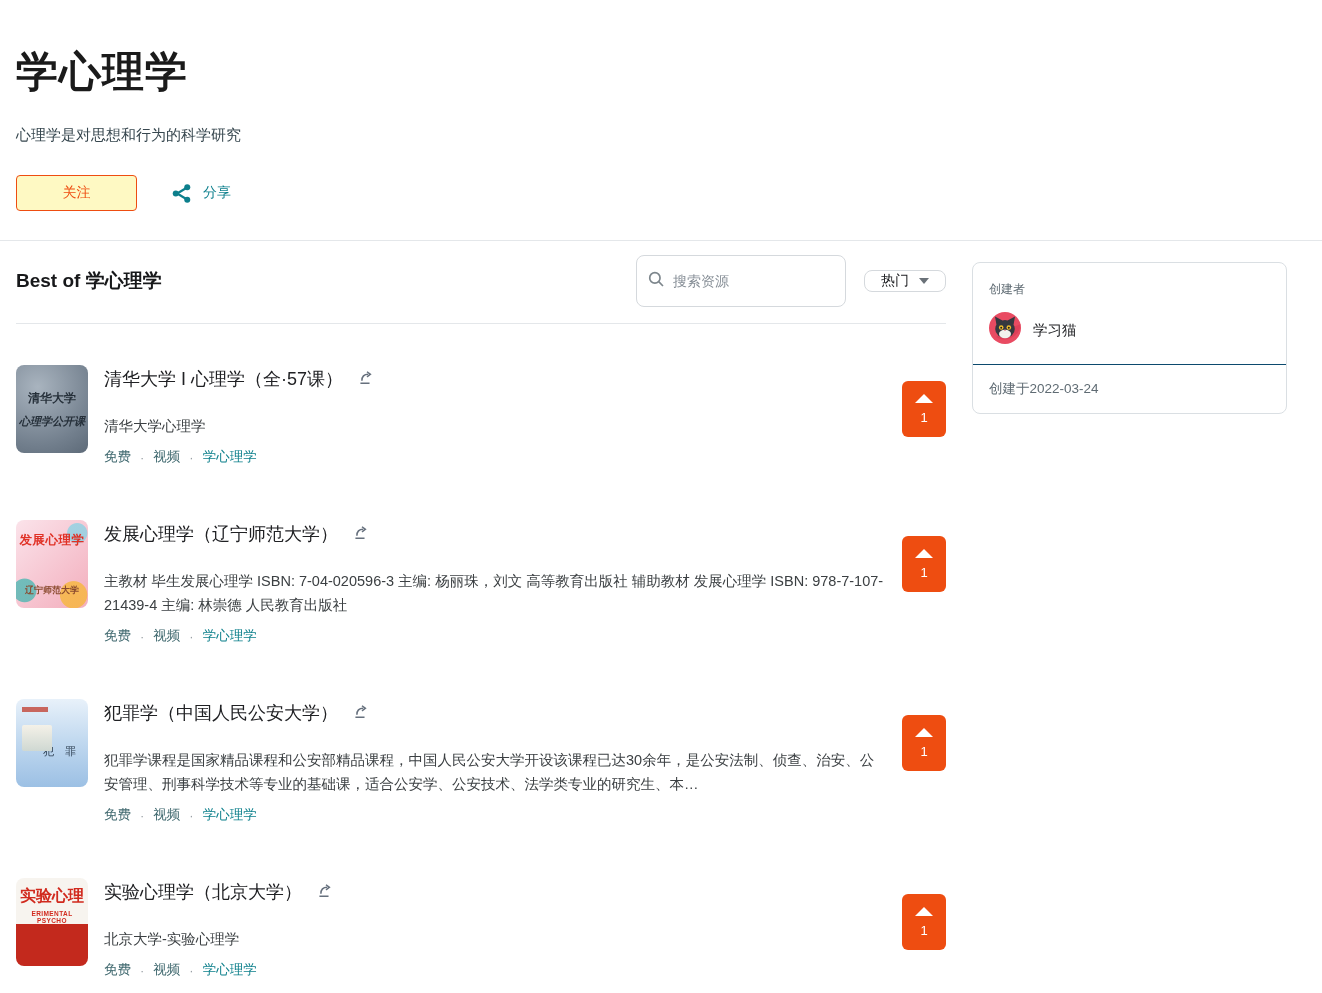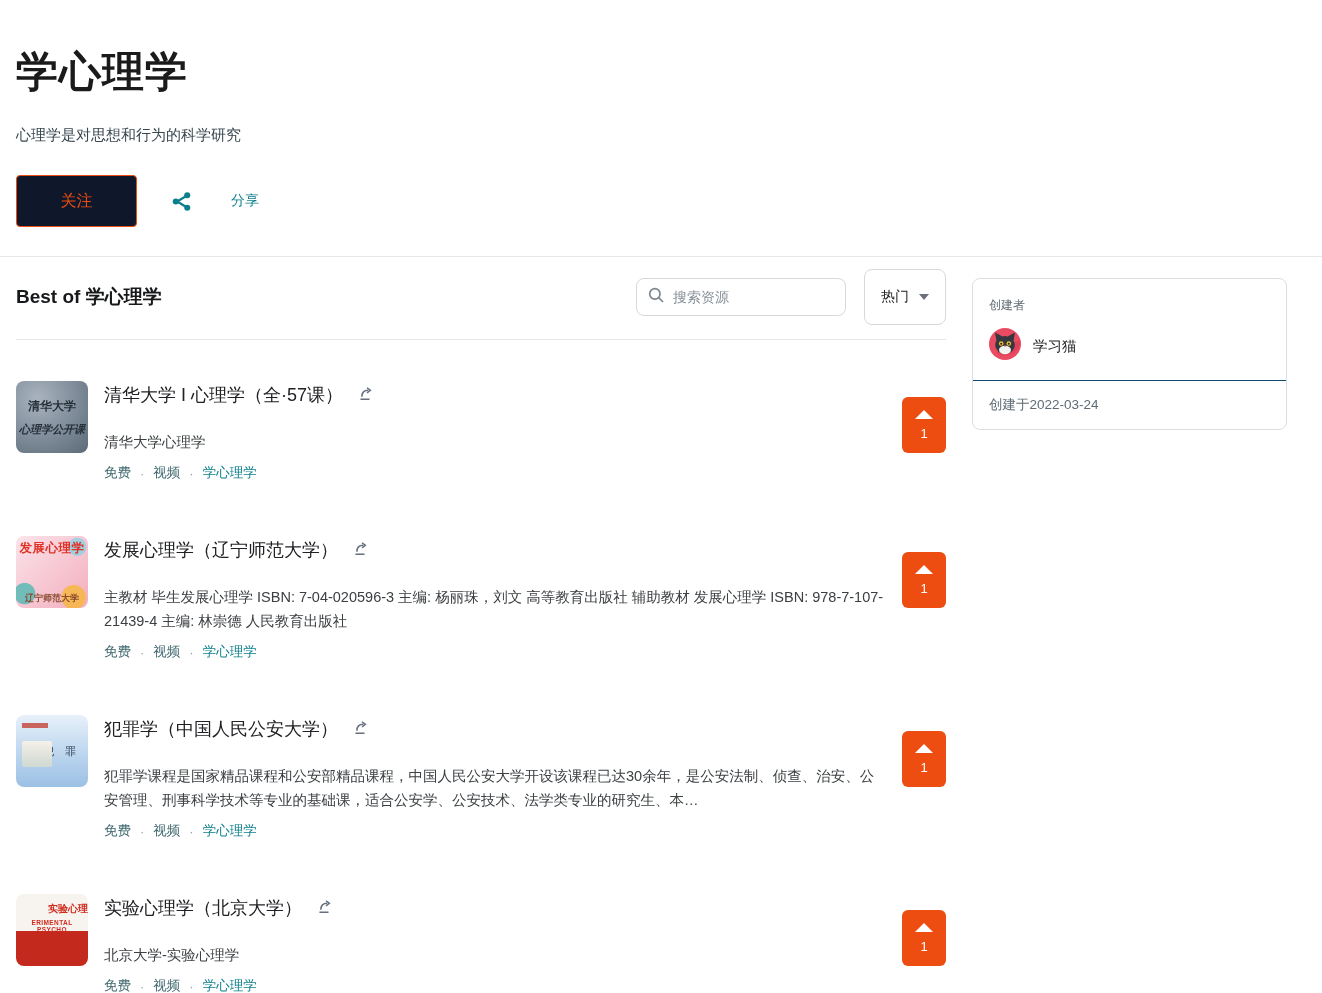--- a/index.html
+++ b/index.html
@@ -7,61 +7,61 @@
   body {
     width:1322px; height:993px; overflow:hidden; position:relative;
     font-family:"Liberation Sans","DejaVu Sans",sans-serif; color:#212121;
   }
   
   .header { padding:44px 16px 0 16px; }
   .page-title { font-size:42px; font-weight:700; color:#1b1b1b; letter-spacing:1px; }
   .page-subtitle { margin-top:26px; font-size:15px; color:#37474f; }
   .header-actions { margin-top:30px; display:flex; align-items:center; }
   .follow-btn {
-    width:121px; height:52px; background:#0f172a; border:1px solid #ee4d11; border-radius:4px;
-    color:#ee4d11; font-size:16px; cursor:pointer; font-family:inherit;
-  }
-  .share-btn { display:flex; align-items:center; margin-left:33px; cursor:pointer;gap:28px; }
+    width:121px; height:36px; background:#fef9c3; border:1px solid #ee4d11; border-radius:4px;
+    color:#ee4d11; font-size:14px; cursor:pointer; font-family:inherit;
+  }
+  .share-btn { display:flex; align-items:center; margin-left:33px; cursor:pointer; }
   .share-btn svg { display:block; }
   .share-label { margin-left:10px; font-size:14px; color:#0c7f8c; }
   .top-divider { margin-top:29px; border:none; border-top:1px solid #e4e7ea; width:100%; }
 
   
   .content { display:flex; padding:21px 25px 0 16px; align-items:flex-start; }
   .main-col { width:930px; flex:0 0 930px; }
   .side-col { width:315px; margin-left:26px; }
 
   
   .toolbar { display:flex; align-items:center; height:38px; }
   .best-of-heading { font-size:19px; font-weight:700; color:#17181a; flex:1; }
   .search-box {
-    width:210px; height:38px; border:1px solid #d5d9dd; border-radius:8px;
+    width:210px; height:52px; border:1px solid #d5d9dd; border-radius:8px;
     display:flex; align-items:center; padding:0 10px; background:#fff;
   }
   .search-box input {
     border:none; outline:none; font-size:14px; color:#3c4043; width:100%;
     margin-left:8px; font-family:inherit; background:transparent;
   }
   .search-box input::placeholder { color:#868e96; }
   .sort-select {
-    width:82px; height:56px; border:1px solid #d5d9dd; border-radius:8px; margin-left:18px;
+    width:82px; height:22px; border:1px solid #d5d9dd; border-radius:8px; margin-left:18px;
     display:flex; align-items:center; justify-content:center; cursor:pointer; background:#fff;
   }
   .sort-label { font-size:14px; color:#202124; }
   .caret-down {
     width:0; height:0; margin-left:10px;
     border-left:5px solid transparent; border-right:5px solid transparent; border-top:6px solid #6a7178;
   }
   .toolbar-divider { margin-top:23px; border:none; border-top:1px solid #e4e7ea; }
 
   
   .resource-list { margin-top:41px; }
   .res-item { display:flex; align-items:flex-start; margin-bottom:54px; }
   .thumb {
-    width:72px; height:72px; border-radius:8px; flex:0 0 72px; overflow:hidden; cursor:pointer;
+    width:72px; height:88px; border-radius:8px; flex:0 0 72px; overflow:hidden; cursor:pointer;
     display:flex; flex-direction:column; align-items:center; justify-content:center; text-align:center;
   }
   .res-body { flex:1; margin-left:16px; min-width:0; padding-right:18px; }
   .res-title-row { display:flex; align-items:center; margin-top:2px;text-align:center; }
   .res-title { font-size:18px; color:#202124; cursor:pointer; }
   .ext-icon { margin-left:14px; cursor:pointer; flex:0 0 auto; }
   .res-desc { margin-top:23px; font-size:14.5px; color:#3c4043; line-height:24px; }
   .res-tags { margin-top:10px; font-size:13.5px; display:flex; align-items:center; }
   .tag-muted { color:#40696f; }
   .tag-link { color:#0e808c; cursor:pointer; }
@@ -86,21 +86,21 @@
       linear-gradient(135deg,#fbe3ea,#f6c3cf 60%,#f3aebc);
     gap: 30px;
   }
   .thumb-2 .t-line1 { font-size:12.5px; font-weight:700; color:#e03126; letter-spacing:.5px; }
   .thumb-2 .t-line2 { font-size:9px; font-weight:700; color:#8a4a2e; margin-top:5px; }
   .thumb-3 { background:linear-gradient(180deg,#e8f1fa 0%,#c3daf0 45%,#9cc0e4 100%); position:relative; align-items:flex-end; justify-content:flex-end; }
   .thumb-3 .t-line1 { font-size:11px; color:#2c3e50; letter-spacing:4px; margin:0 8px 28px 0; }
   .thumb-3::before { content:""; position:absolute; left:6px; top:26px; width:30px; height:26px; background:linear-gradient(180deg,#f4f1e8,#cfd8d2); border-radius:2px; }
   .thumb-3::after { content:""; position:absolute; left:6px; top:8px; width:26px; height:5px; background:#c0392b; opacity:.75; }
   .thumb-4 { background:linear-gradient(180deg,#f7f4ef 0 52%,#c3291d 52% 100%); justify-content:flex-start; padding-top:8px; }
-  .thumb-4 .t-line1 { font-size:10px; font-weight:700; color:#d12a1e;margin-left:32px; }
+  .thumb-4 .t-line1 { font-size:16px; font-weight:700; color:#d12a1e; }
   .thumb-4 .t-line2 { font-size:6.5px; font-weight:700; color:#d12a1e; margin-top:3px; letter-spacing:.4px; }
   .thumb-5 {
     background:
       radial-gradient(circle at 15% 110%, rgba(41,121,222,.85) 0 30%, transparent 45%),
       radial-gradient(circle at 90% -10%, rgba(255,255,255,.8) 0 25%, transparent 50%),
       linear-gradient(135deg,#dcebfa,#8cb9ea 70%,#5d9ade);
   }
 
   
   .creator-card { border:1px solid #dadfe3; border-radius:8px; background:#fff; }

